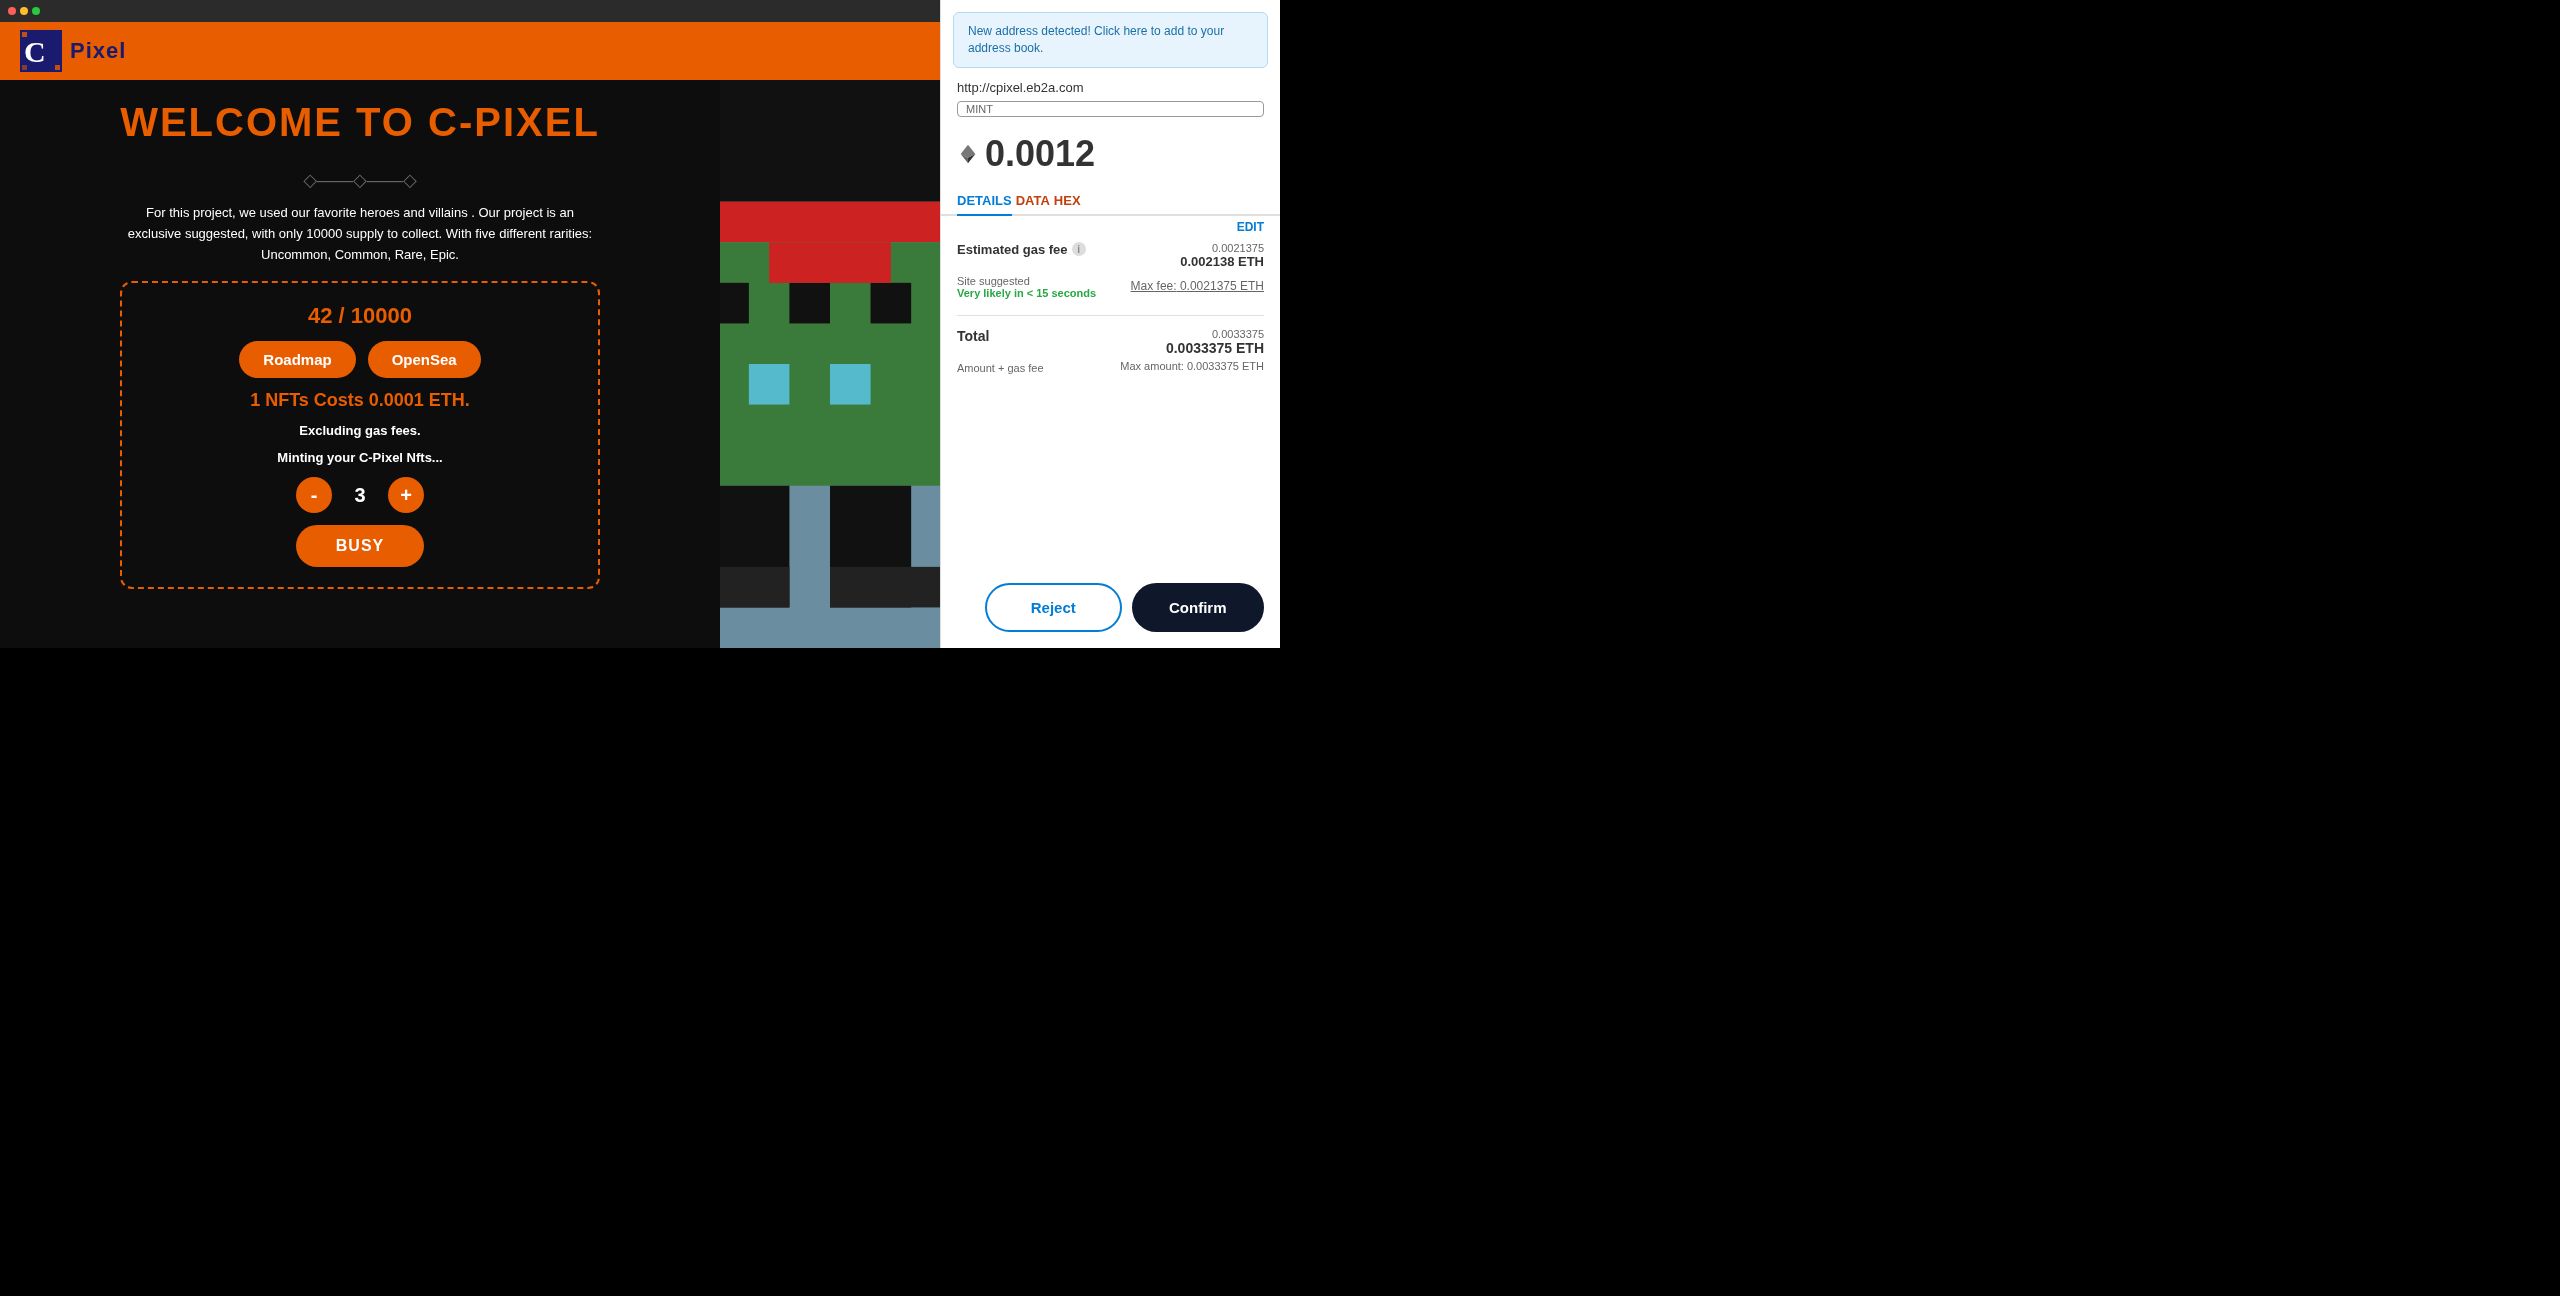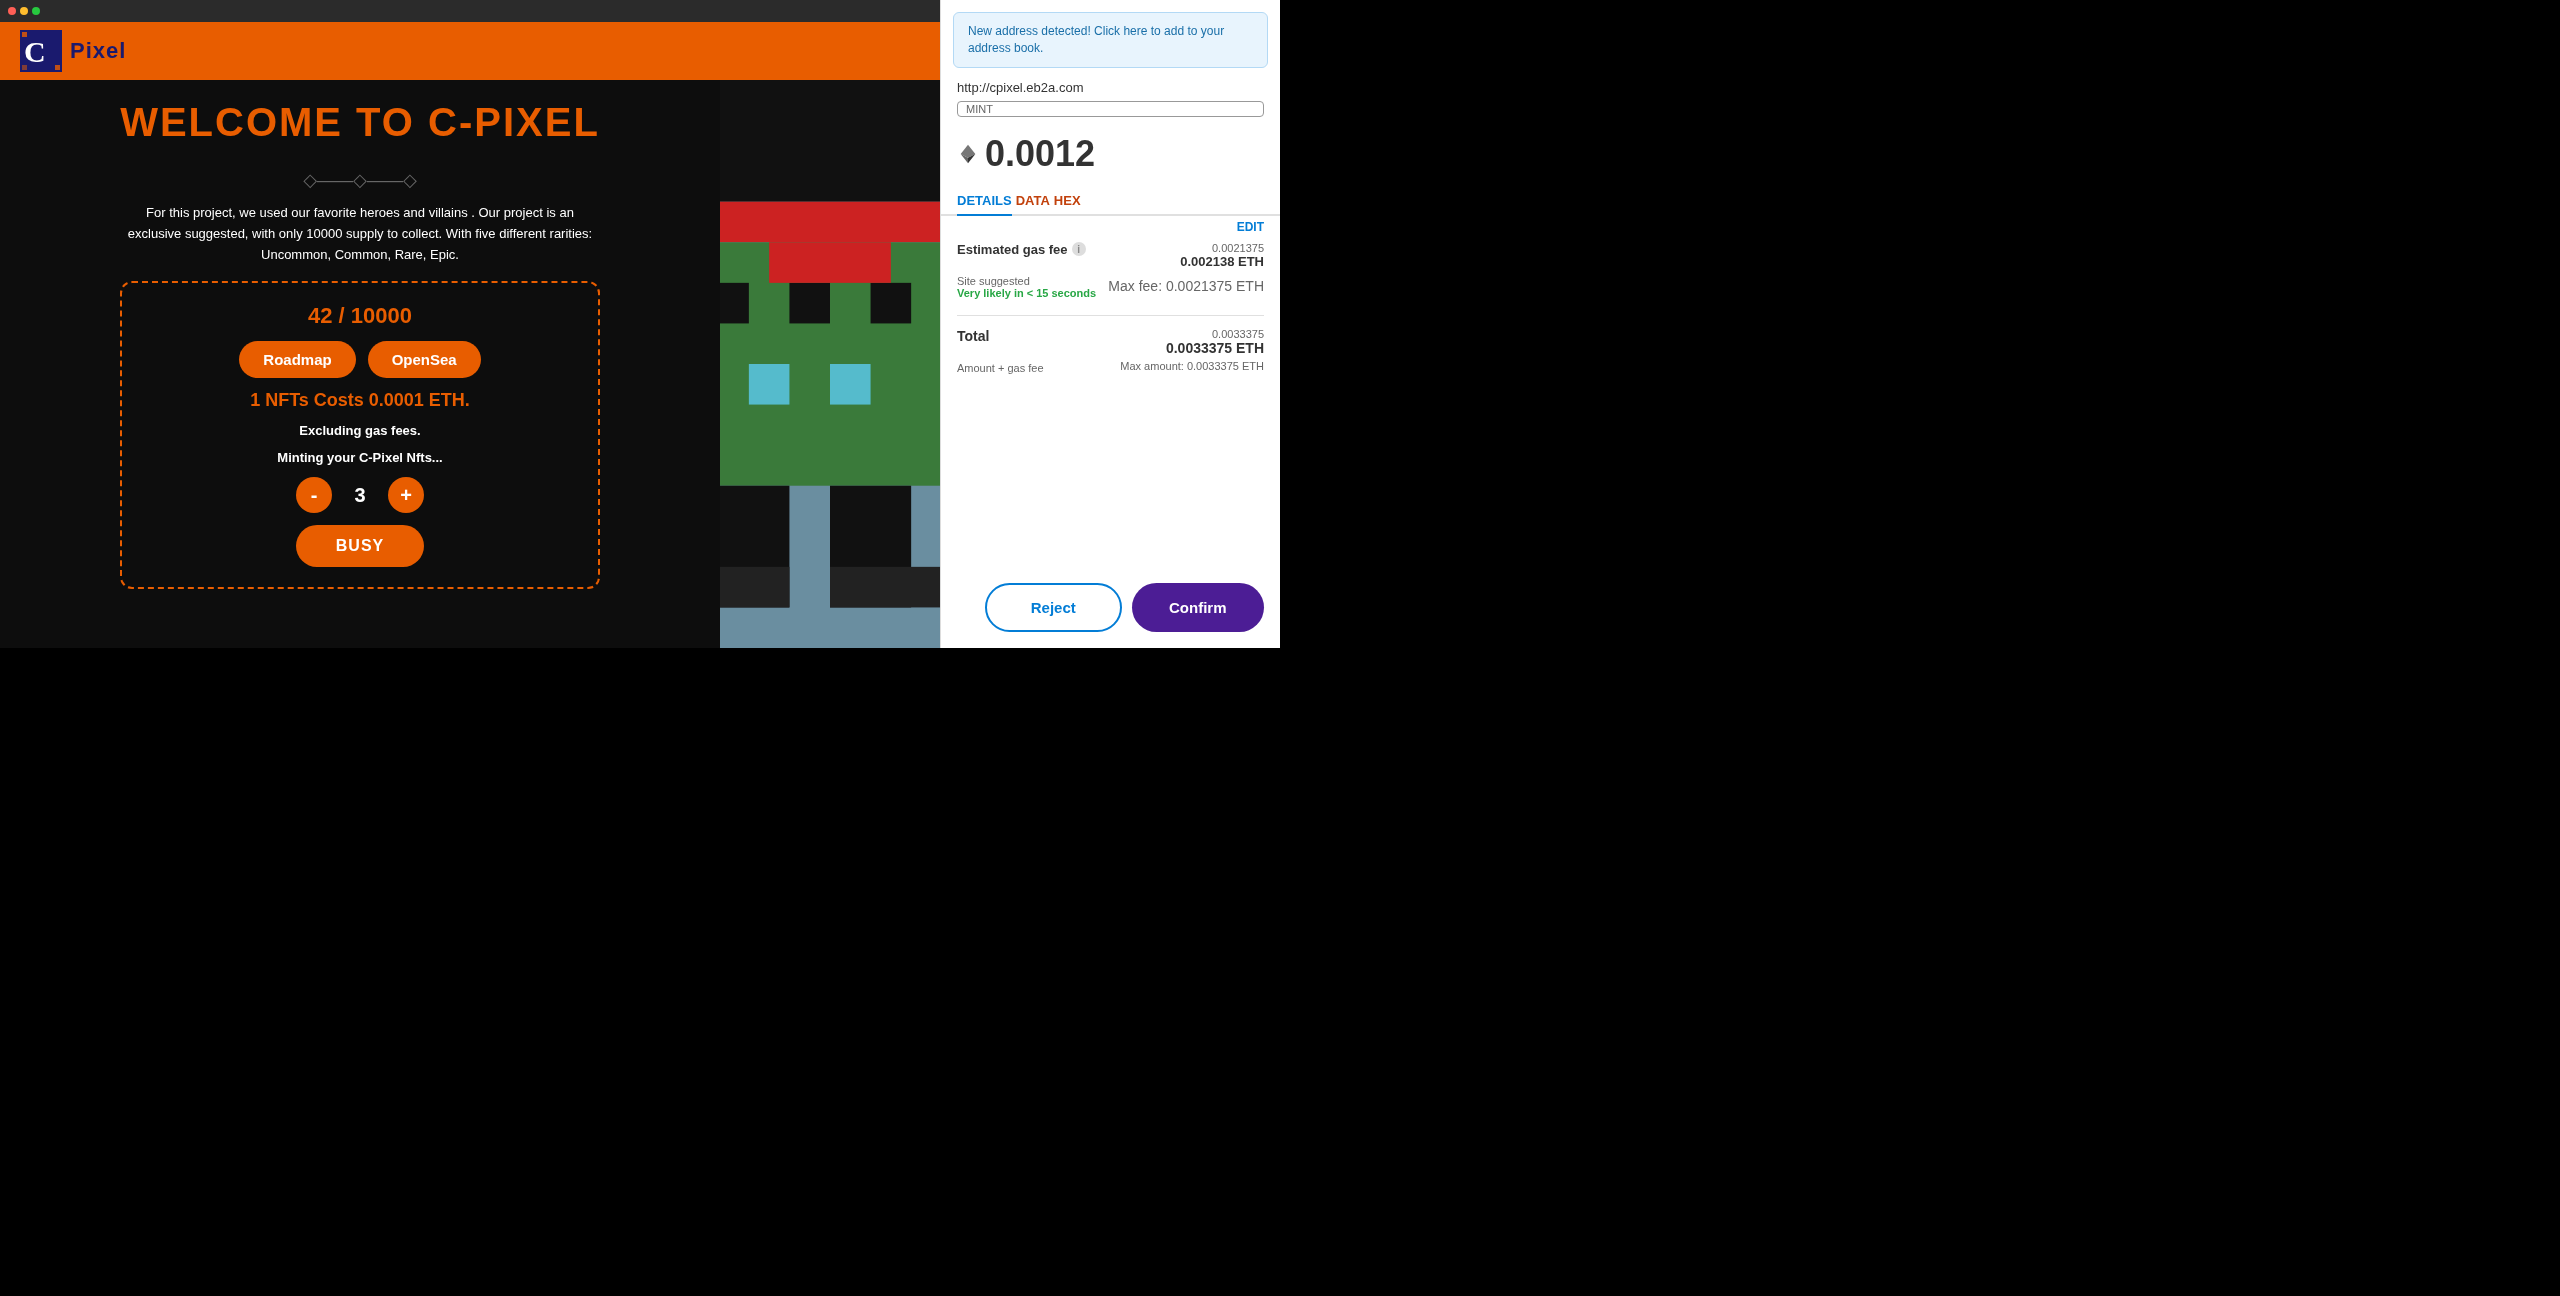--- a/index.html
+++ b/index.html
@@ -356,24 +356,25 @@
       margin-top: 2px;
     }
 
     .mm-very-likely {
       font-size: 11px;
       color: #28a745;
       font-weight: 600;
     }
 
     .mm-max-fee {
-      font-size: 14px;
+      font-size: 12px;
       color: #666;
       text-align: center;
       display: block;
+      text-decoration: underline;
     }
 
     .mm-divider {
       height: 1px;
       background: #e0e0e0;
       margin: 8px 16px;
     }
 
     .mm-total-section {
       padding: 4px 16px 8px;
@@ -439,21 +440,21 @@
       font-size: 15px;
       font-weight: 700;
       cursor: pointer;
     }
 
     .mm-confirm-btn {
       flex: 1;
       padding: 14px;
       border: none;
       border-radius: 25px;
-      background: #4c1d95;
+      background: #0f172a;
       color: #fff;
       font-size: 15px;
       font-weight: 700;
       cursor: pointer;
     }
 
     
     .pixel-grid {
       width: 100%;
       height: 100%;

